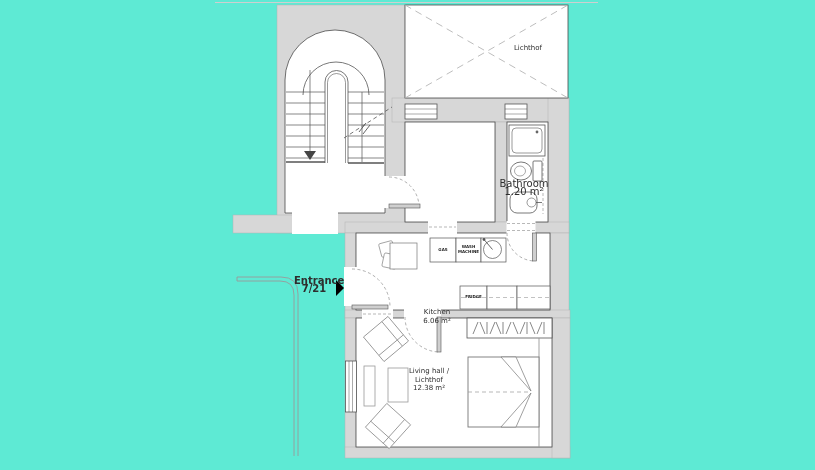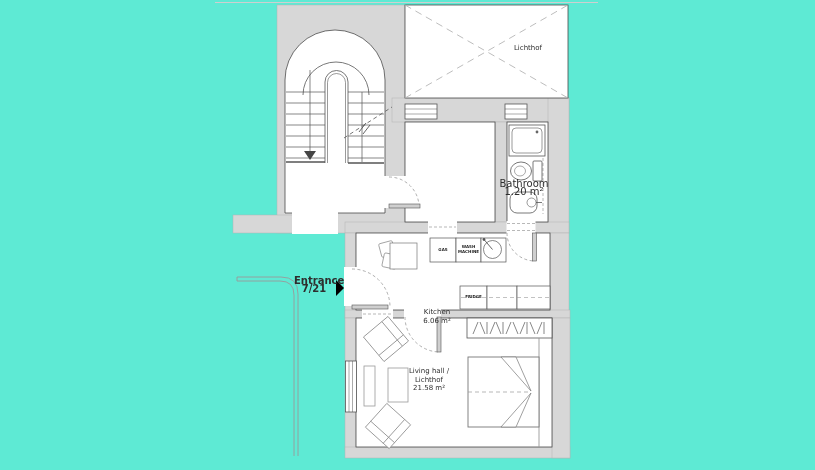--- a/index.html
+++ b/index.html
@@ -240,21 +240,21 @@
 </div>
 
 <div class="lbl room-lbl" style="left:410px;top:272px;width:54px;margin-top:36px;">
   <span>Kitchen</span>
   <span>6.06 m²</span>
 </div>
 
 <div class="lbl room-lbl" style="left:408px;top:367px;width:42px;">
   <span>Living hall /</span>
   <span>Lichthof</span>
-  <span>21.58 m²</span>
+  <span>12.38 m²</span>
 </div>
 
 <div class="lbl small-lbl" style="left:294px;top:277px;width:40px;font-weight:bold;">
   <span>Entrance</span>
   <span>7/21</span>
 </div>
 
 <div class="lbl tiny-lbl" style="left:430px;top:248px;width:26px;">
   <span>GAS</span>
 </div>

